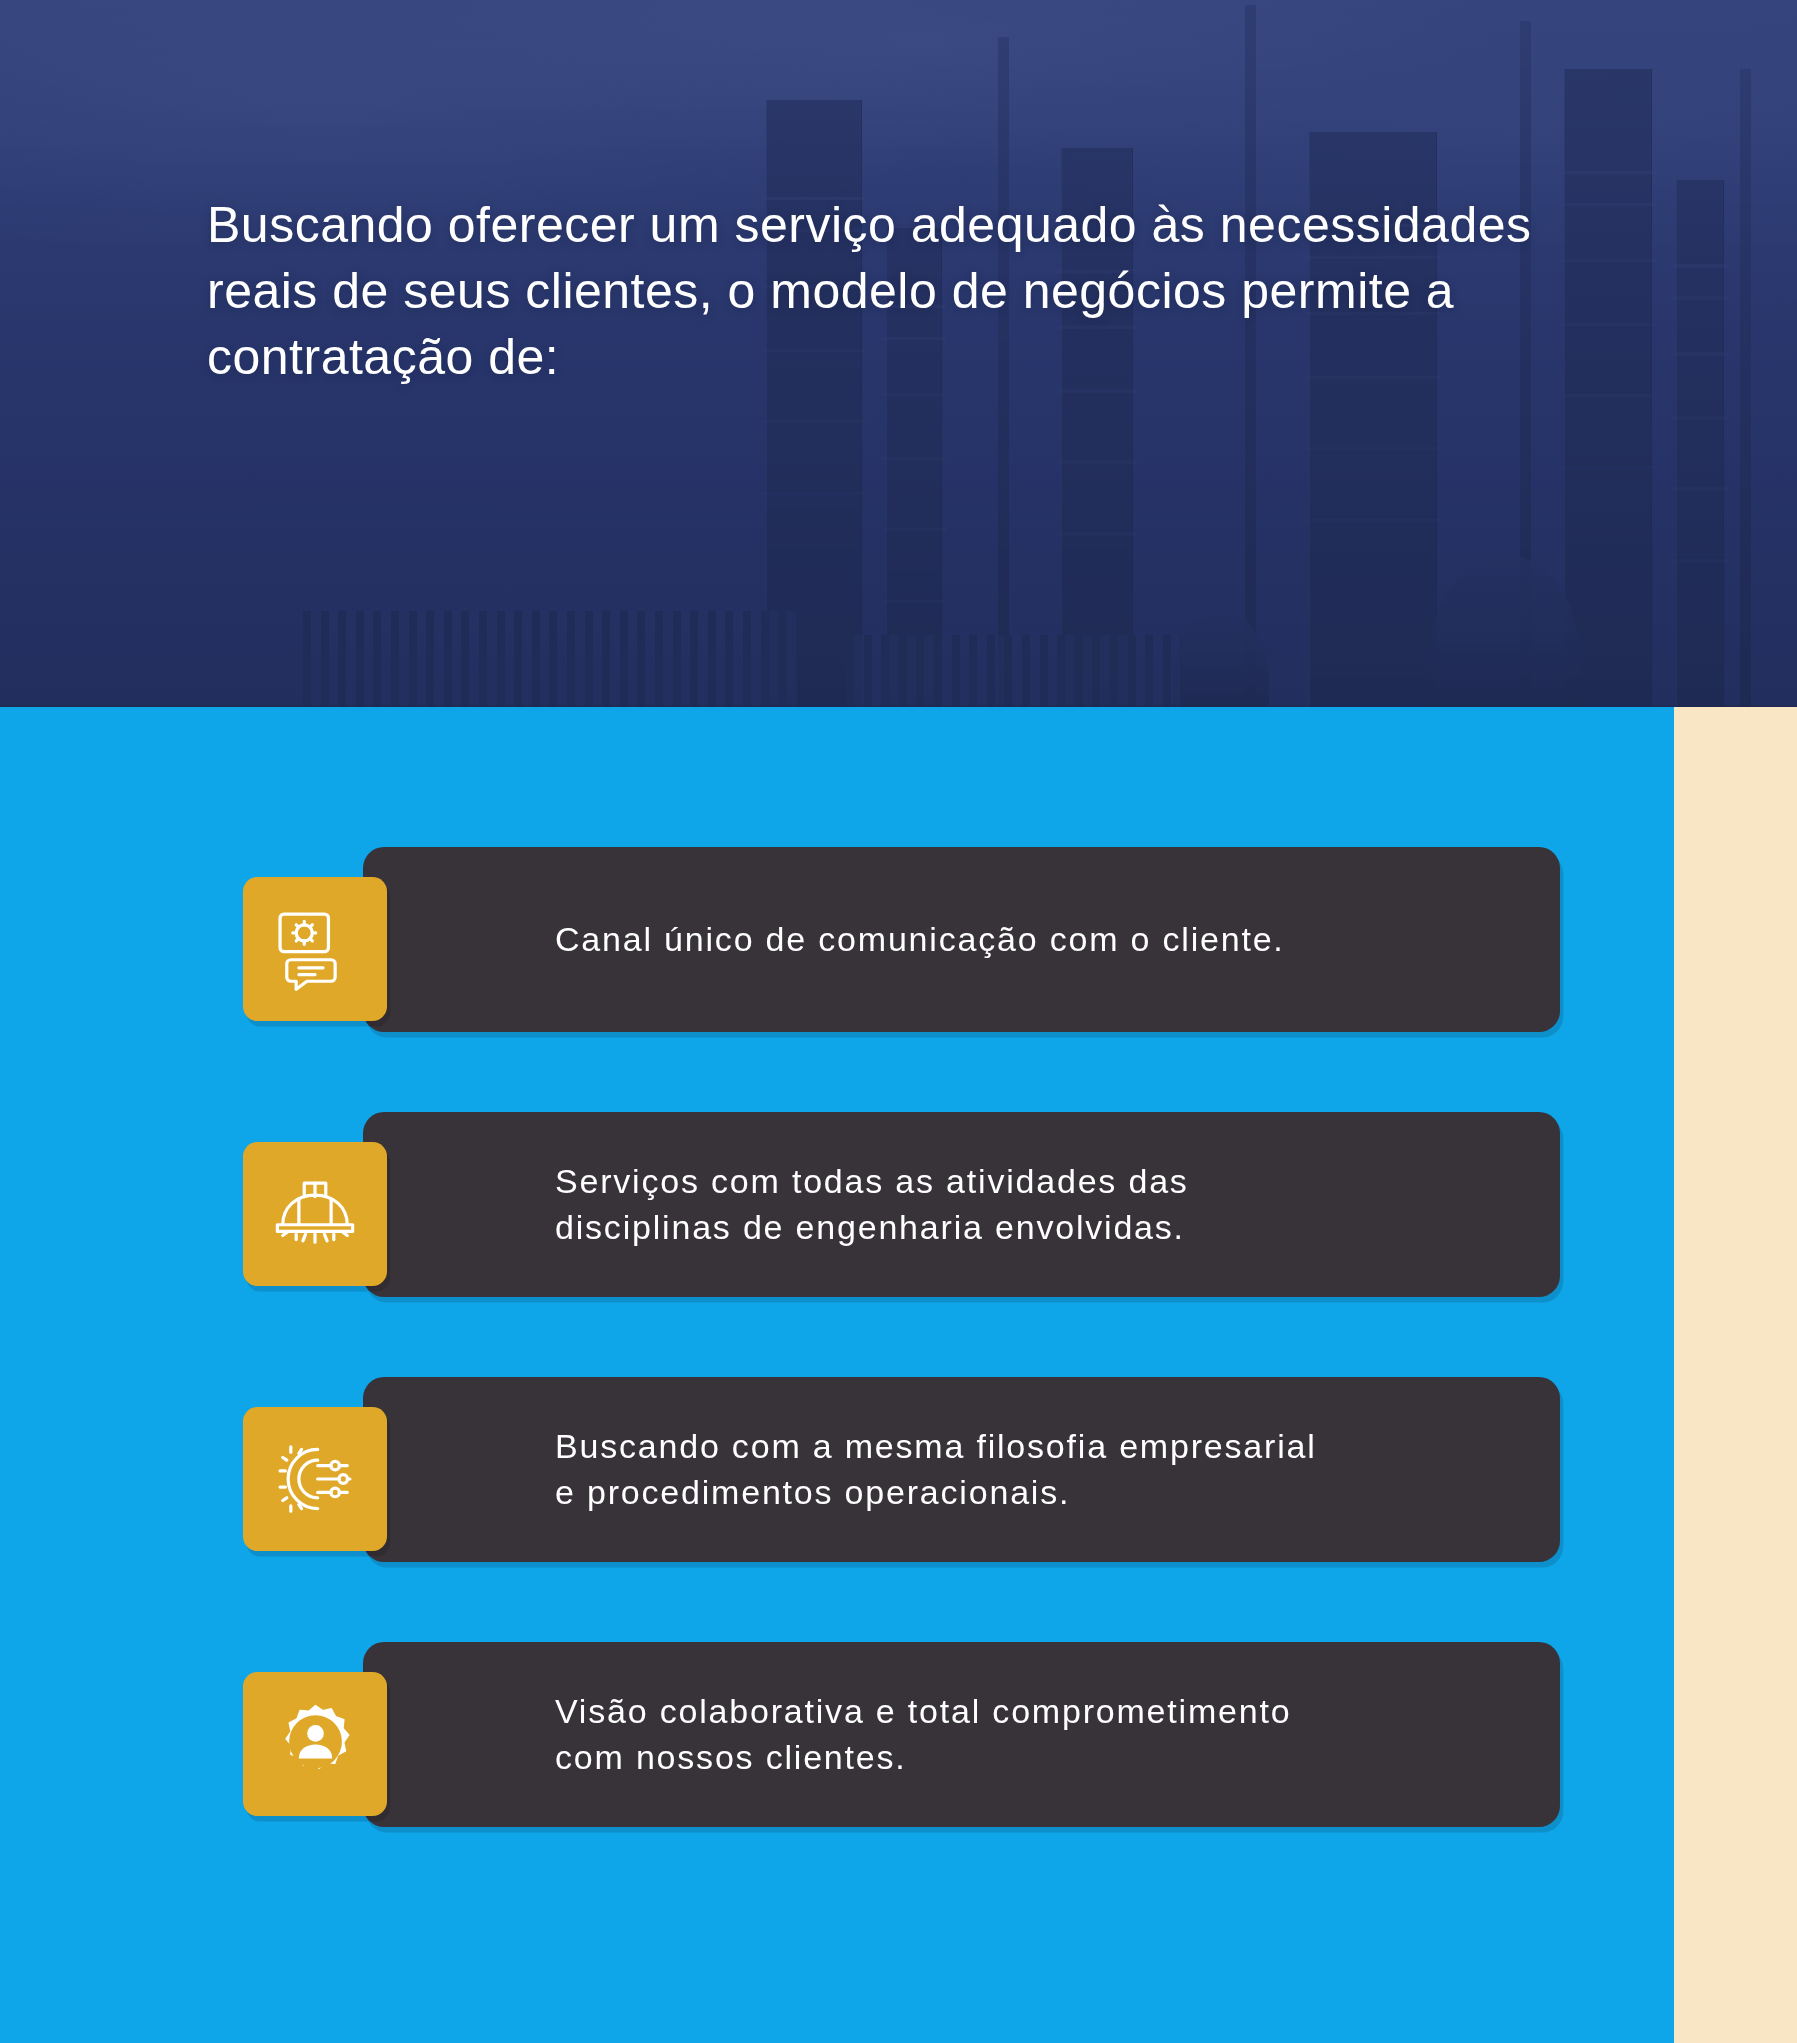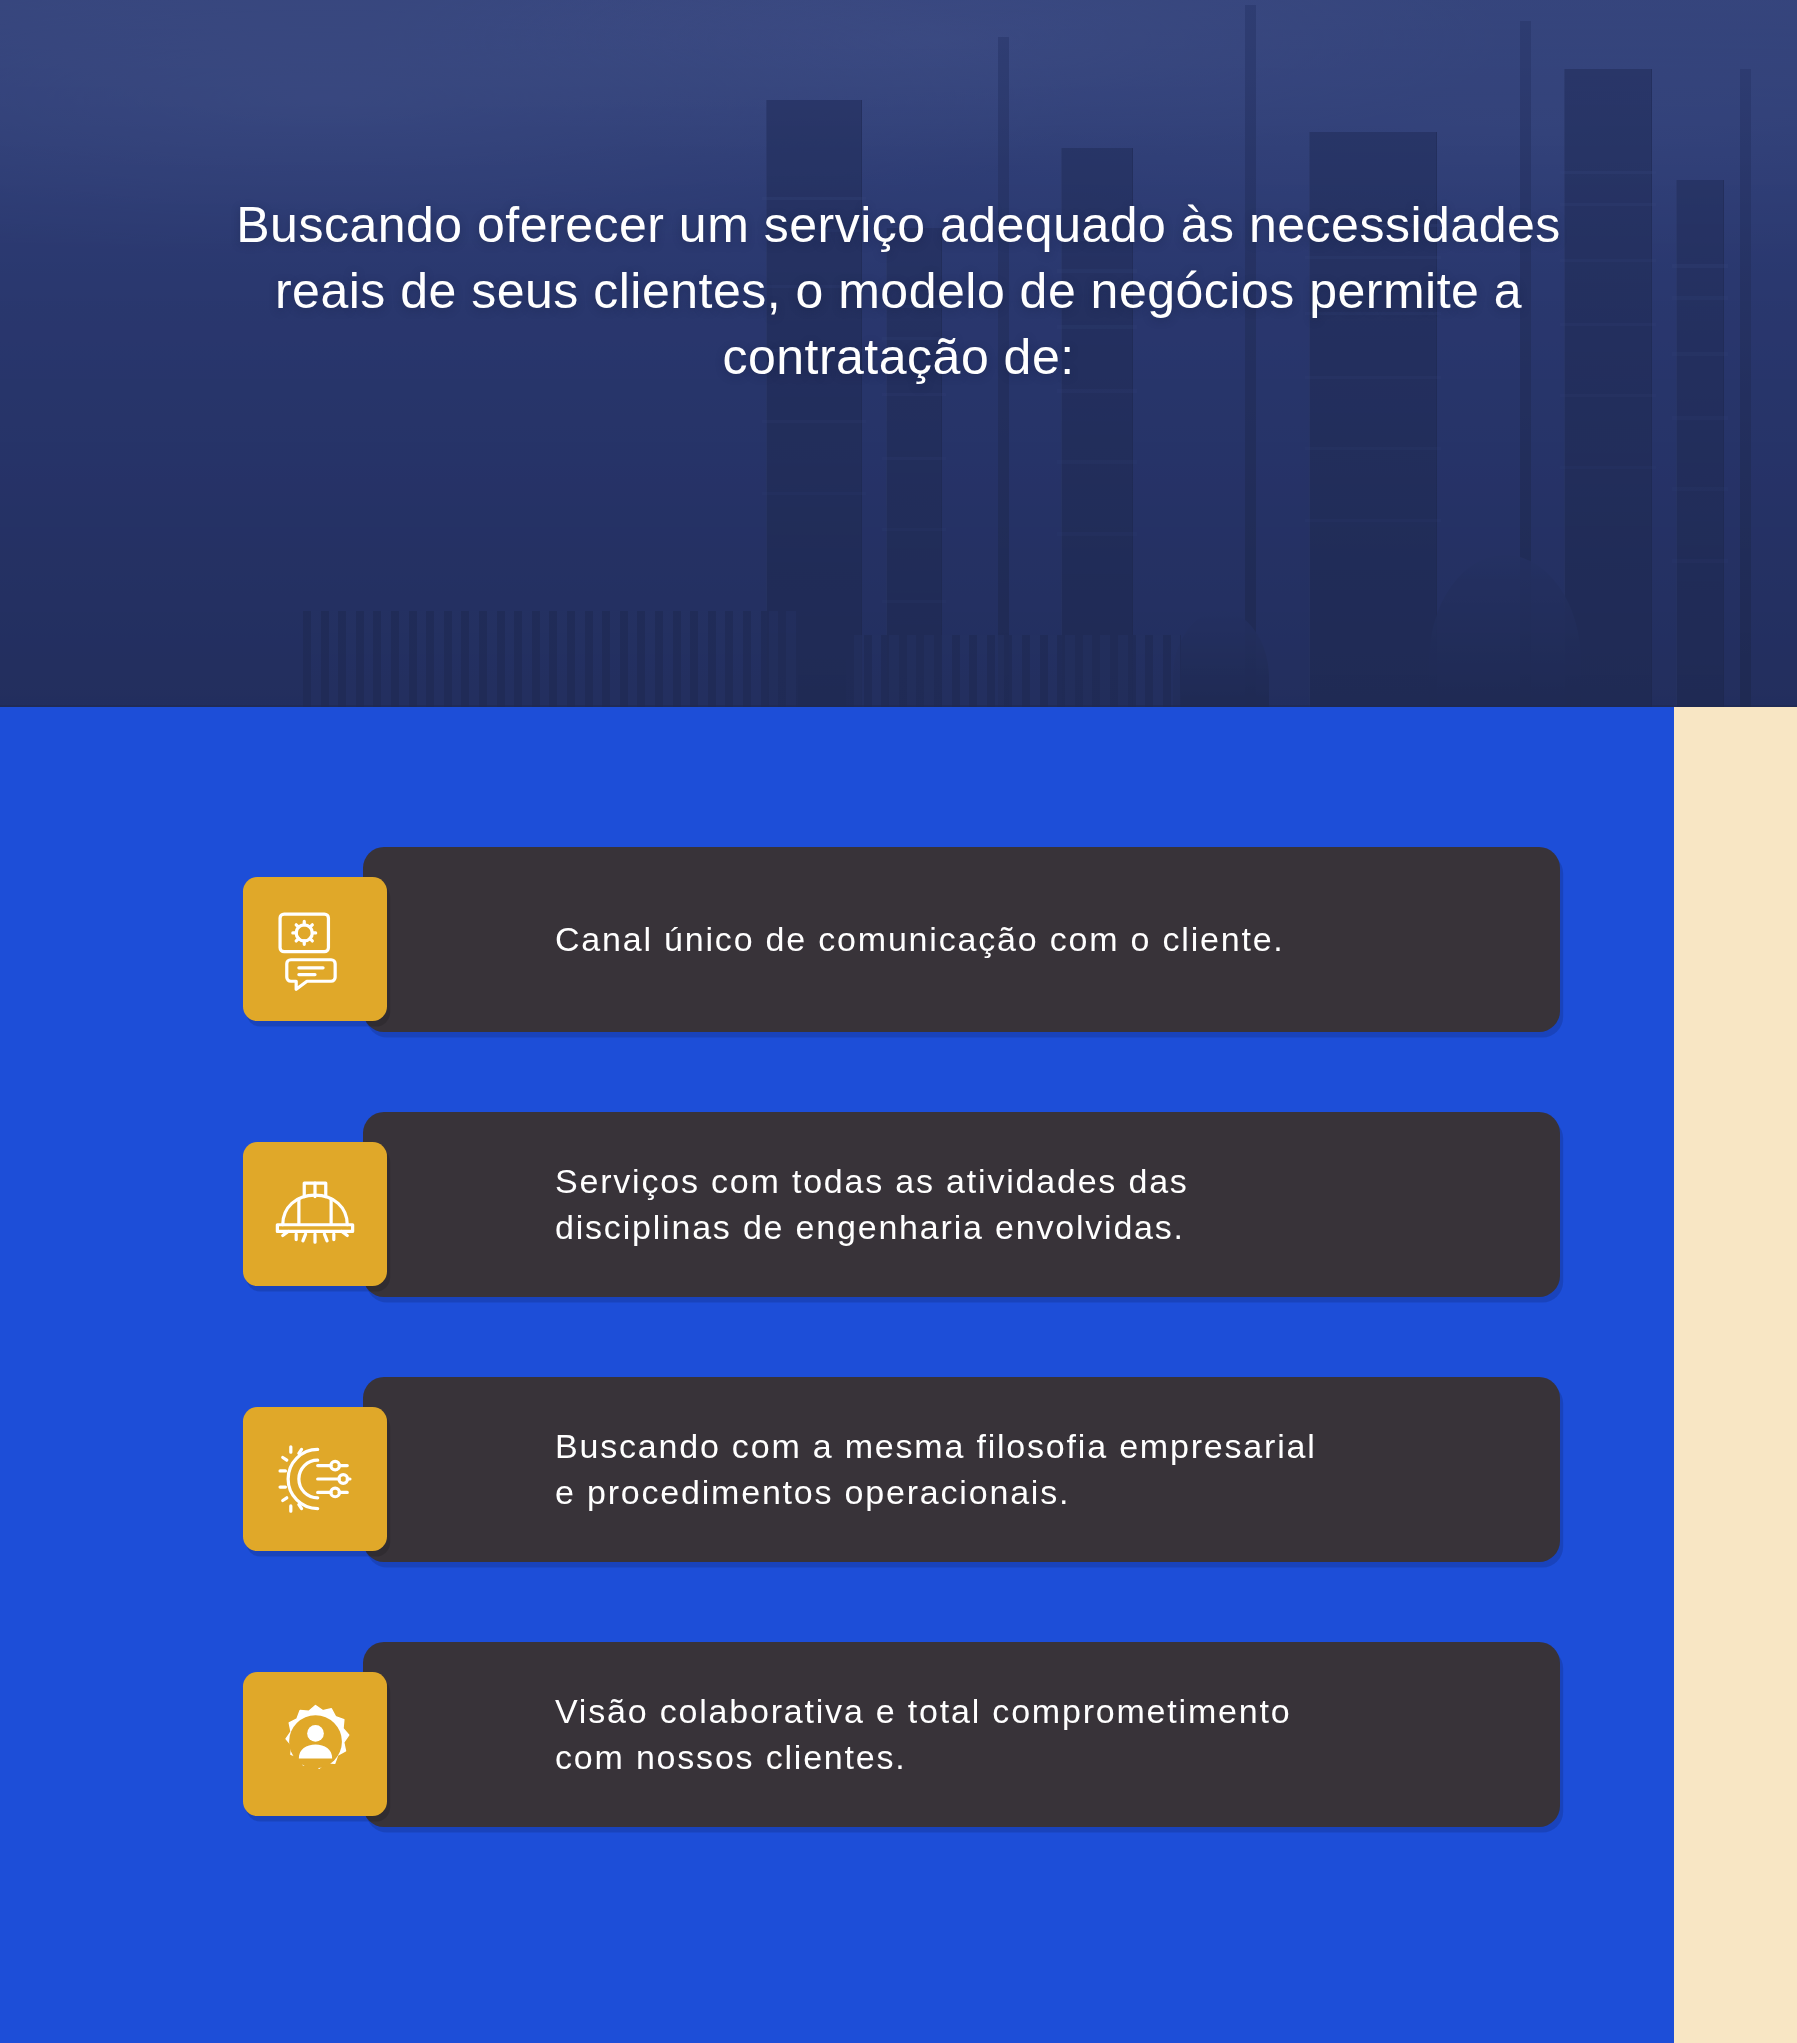--- a/index.html
+++ b/index.html
@@ -92,37 +92,36 @@
   .hero-tint2 {
     position: absolute;
     inset: 0;
     background: rgba(62,80,146,0.42);
   }
 
   .hero-text {
     position: absolute;
     left: 0; right: 0;
     top: 192px;
-    text-align: center;
     color: #ffffff;
     font-size: 50px;
     line-height: 1.32;
     font-weight: 400;
     letter-spacing: 0.5px;
     text-shadow: 0 1.6px 8px rgba(20,28,60,0.35);
     padding: 0 207px;
   }
 
   
   .content {
     position: absolute;
     left: 0; top: 707px;
     width: 1674px;
     height: 1336px;
-    background: #1d4ed8;
+    background: #0ea5e9;
     padding-left: 32px;
   }
 
   .card-list {
     position: absolute;
     left: 243px;
     top: 140px;
     width: 1317px;
   }
 

